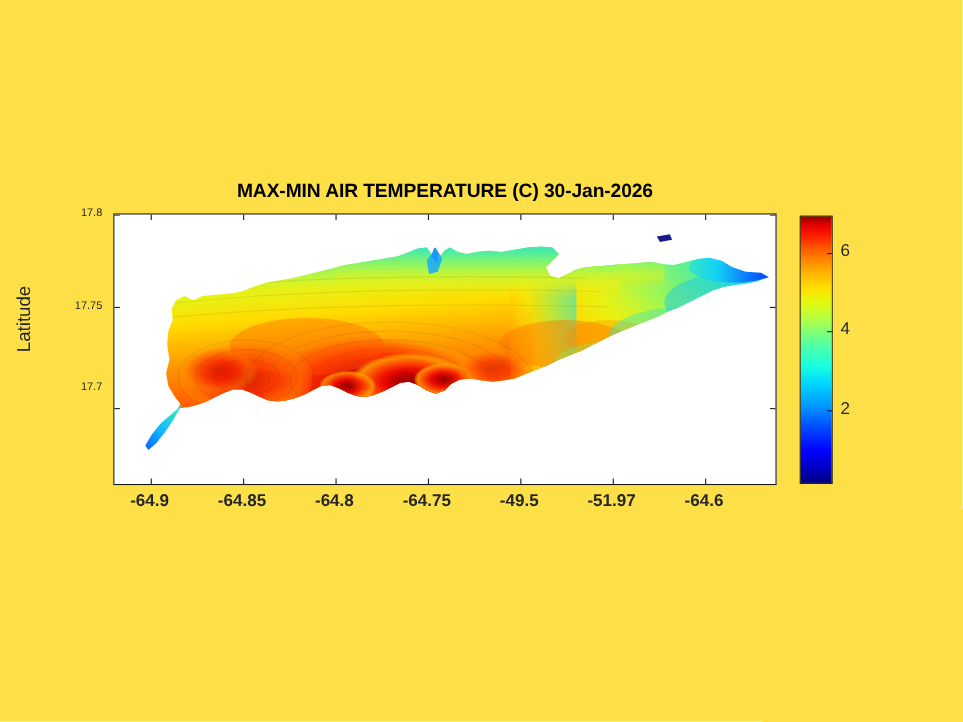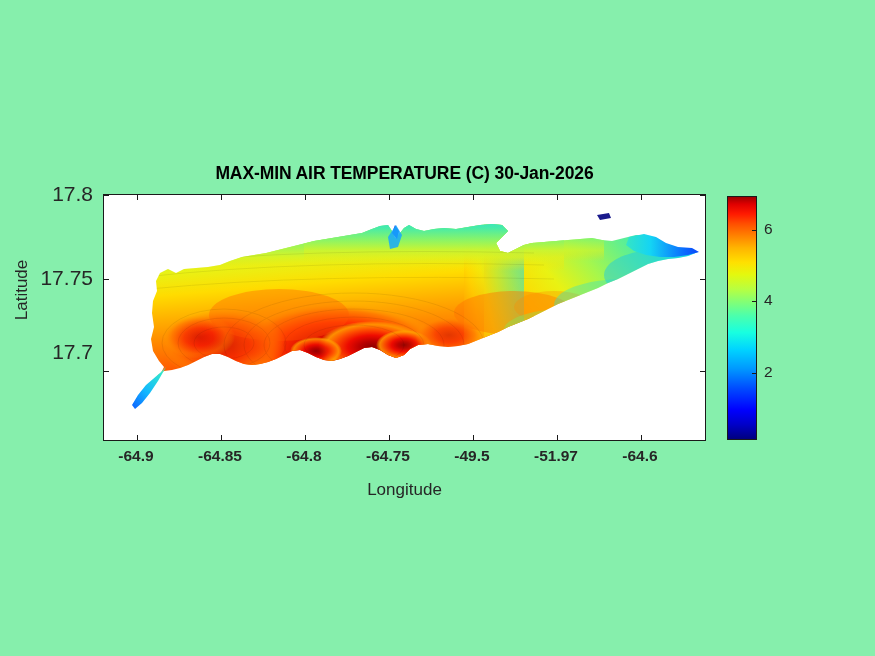--- a/index.html
+++ b/index.html
@@ -3,21 +3,21 @@
 <meta charset="utf-8">
 <style>
   html,body{margin:0;padding:0;}
   body{
     width:875px;height:656px;
     background:#ffffff;
     font-family:"Liberation Sans", sans-serif;
     overflow:hidden;
     position:relative;
   }
-  #figure{position:absolute;left:0;top:0;width:875px;height:656px;background:#86efac;}
+  #figure{position:absolute;left:0;top:0;width:875px;height:656px;background:#fde047;}
 
   
   .title{
     position:absolute;
     left:103px; top:163px; width:603px;
     text-align:center;
     font-size:17.5px;
     font-weight:bold;
     color:#000;
     letter-spacing:-0.1px;
@@ -46,21 +46,21 @@
   
   .xlab{
     position:absolute;
     font-size:15.5px;color:#262626;
     text-align:center;white-space:nowrap;
     transform:translateX(-50%);
     font-weight:bold;
   }
   .ylab{
     position:absolute;
-    font-size:21px;color:#262626;
+    font-size:10px;color:#262626;
     text-align:right;white-space:nowrap;
     transform:translateY(-50%);
   }
 
   
   .xaxis-title{
     position:absolute;
     left:103px;top:480px;width:603px;
     text-align:center;font-size:17px;color:#262626;
   }
@@ -295,21 +295,20 @@
   <div class="xlab" style="left:304px;top:447px">-64.8</div>
   <div class="xlab" style="left:388px;top:447px">-64.75</div>
   <div class="xlab" style="left:472px;top:447px">-49.5</div>
   <div class="xlab" style="left:556px;top:447px">-51.97</div>
   <div class="xlab" style="left:640px;top:447px">-64.6</div>
 
   <div class="ylab" style="left:23px;top:352px;width:70px">17.7</div>
   <div class="ylab" style="left:23px;top:278px;width:70px">17.75</div>
   <div class="ylab" style="left:23px;top:194px;width:70px">17.8</div>
 
-  <div class="xaxis-title">Longitude</div>
   <div class="yaxis-title">Latitude</div>
 
   <div class="cbar">
     <div class="cbar-grad" style="background:linear-gradient(to top,
             #00007f 0%,
             #0000c8 6%,
             #0000ff 12%,
             #004cff 21%,
             #0098ff 29%,
             #00d4ff 37%,

